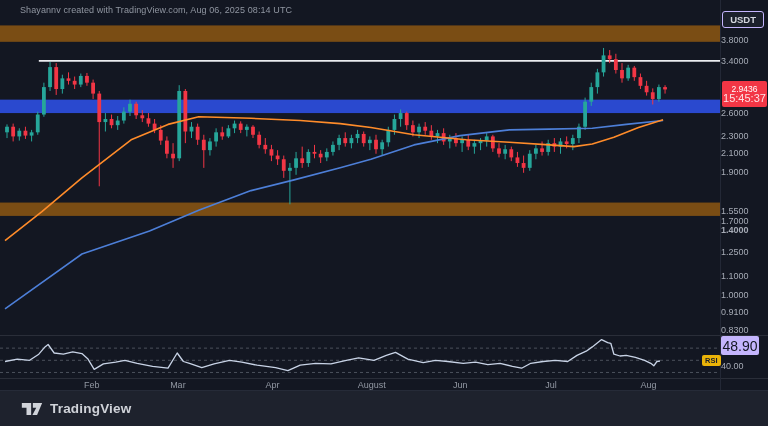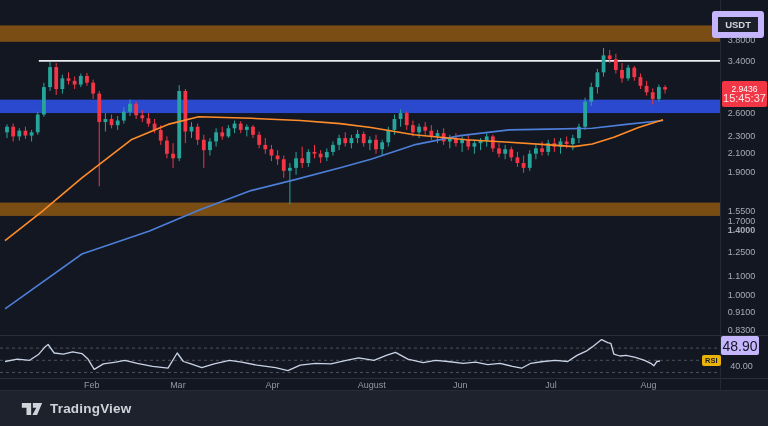--- a/index.html
+++ b/index.html
@@ -1,22 +1,22 @@
 <!DOCTYPE html>
 <html><head>
 <meta charset="utf-8">
 <style>
   html,body{margin:0;padding:0;background:#0c0e14;}
   #app{position:relative;width:768px;height:426px;background:#131722;overflow:hidden;
        font-family:"Liberation Sans",sans-serif;-webkit-font-smoothing:antialiased;}
   #chart-svg{position:absolute;left:0;top:0;}
   .title{position:absolute;left:20px;top:5px;font-size:9px;color:#9096a1;letter-spacing:.1px;}
   #price-axis{position:absolute;left:720px;top:0;width:48px;height:390px;border-left:1px solid #232836;}
-  .axis-label{position:absolute;left:0;width:41px;text-align:center;font-size:9px;color:#a6abb6;}
-  .quote-pill{position:absolute;right:5px;top:11px;background:#1b202b;border:6px solid #c4b5fd;
+  .axis-label{position:absolute;left:0;width:41px;text-align:left;font-size:9px;color:#a6abb6;}
+  .quote-pill{position:absolute;right:5px;top:11px;background:#1b202b;border:1px solid #c4b5fd;
       color:#d3d6dd;font-size:9.5px;padding:2px 7px;border-radius:3px;font-weight:bold;}
   .price-badge{position:absolute;left:1px;top:81px;width:45px;background:#f23645;border-radius:2px;
       color:#fff;text-align:center;padding:4px 0;line-height:9px;}
   .price-badge .p{font-size:8.5px;}
   .price-badge .cd{font-size:11px;opacity:.85;}
   .rsi-pill{position:absolute;left:702px;top:355px;background:#eab308;color:#1a1e29;font-size:7.5px;
       padding:1px 3px;border-radius:2px;font-weight:bold;}
   .rsi-badge{position:absolute;left:721px;top:336px;width:38px;background:#c4b5fd;color:#131722;
       font-size:14px;text-align:center;padding:1.5px 0;border-radius:2px;}
   .month-label{position:absolute;top:380px;font-size:9px;color:#9298a3;}
@@ -252,20 +252,21 @@
       <polyline points="5.0,308.8 81.9,254.0 149.5,230.9 198.7,210.3 251.0,190.6 294.1,179.9 340.2,167.8 370.9,159.3 414.0,144.9 460.1,135.6 509.3,129.9 549.3,129.1 592.3,128.3 626.2,124.4 663.1,120.5" fill="none" stroke="#4d7fd8" stroke-width="1.6" stroke-linejoin="round"></polyline>
       <polyline points="5.0,240.7 41.9,211.6 81.9,177.9 131.1,139.8 168.0,124.4 198.7,116.8 251.0,118.3 300.2,120.5 340.2,123.6 370.9,127.5 414.0,134.8 466.3,139.8 509.3,142.3 549.3,144.9 573.9,146.6 592.3,144.0 613.9,137.2 638.5,127.5 663.1,119.8" fill="none" stroke="#ff8c2a" stroke-width="1.6" stroke-linejoin="round"></polyline>
       <line x1="0" y1="335.5" x2="768" y2="335.5" stroke="#2a2e39" stroke-width="1"></line>
       <line x1="0" y1="378.5" x2="768" y2="378.5" stroke="#2a2e39" stroke-width="1"></line>
       <line x1="0" y1="348.134" x2="720" y2="348.134" stroke="#4c515c" stroke-width="1" stroke-dasharray="3 3"></line>
       <line x1="0" y1="360.3" x2="720" y2="360.3" stroke="#4c515c" stroke-width="1" stroke-dasharray="3 3"></line>
       <line x1="0" y1="372.466" x2="720" y2="372.466" stroke="#4c515c" stroke-width="1" stroke-dasharray="3 3"></line>
       <polyline points="5.0,361.5 17.3,359.1 29.6,360.3 38.8,354.2 45.0,346.9 48.1,344.5 54.2,353.0 63.4,354.2 72.7,351.8 81.9,353.6 88.0,359.1 94.2,369.4 103.4,363.9 115.7,362.1 124.9,360.3 137.2,363.3 152.6,366.4 168.0,368.2 177.2,353.0 183.4,361.5 189.5,363.3 201.8,367.6 214.1,363.9 229.5,360.3 241.8,362.1 257.1,365.2 275.6,367.6 287.9,370.6 300.2,365.2 315.6,363.3 331.0,363.9 346.3,360.3 358.6,357.9 374.0,360.3 386.3,355.4 395.5,352.4 407.8,359.1 423.2,362.7 435.5,360.3 447.8,361.5 463.2,363.3 475.5,362.1 487.8,364.6 500.1,363.3 512.4,366.4 521.6,368.2 530.8,363.3 543.1,361.5 555.4,360.3 567.7,361.5 577.0,355.4 586.2,351.2 592.3,346.9 598.5,342.1 601.6,339.6 607.7,342.7 610.8,343.3 613.9,354.2 620.0,356.0 626.2,355.4 635.4,357.3 644.6,360.3 650.8,363.3 653.8,365.8 656.9,361.5 660.0,361.0" fill="none" stroke="#c8d3e6" stroke-width="1.3" stroke-linejoin="round"></polyline>
     </svg>
 
+  <div class="title">Shayannv created with TradingView.com, Aug 06, 2025 08:14 UTC</div>
 
   <div id="price-axis">
     <div class="quote-pill">USDT</div>
     <div id="tick-container">
         <div class="axis-label" style="top: 35.3158px;">3.8000</div>
         <div class="axis-label" style="top: 56.4932px;">3.4000</div>
         <div class="axis-label" style="top: 107.571px;">2.6000</div>
         <div class="axis-label" style="top: 130.914px;">2.3000</div>
         <div class="axis-label" style="top: 148.235px;">2.1000</div>
         <div class="axis-label" style="top: 167.291px;">1.9000</div>

